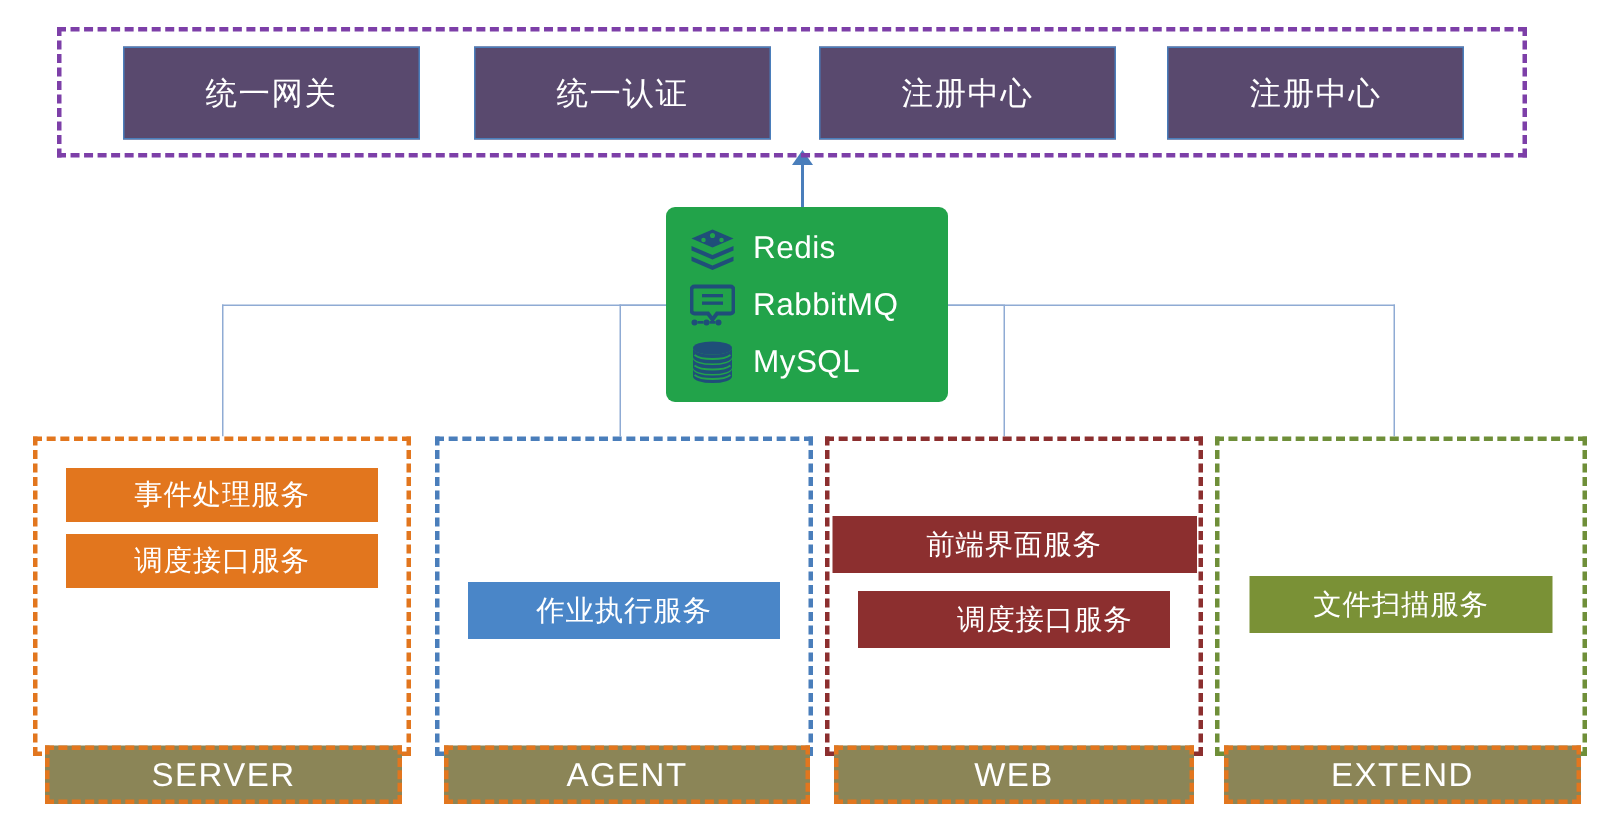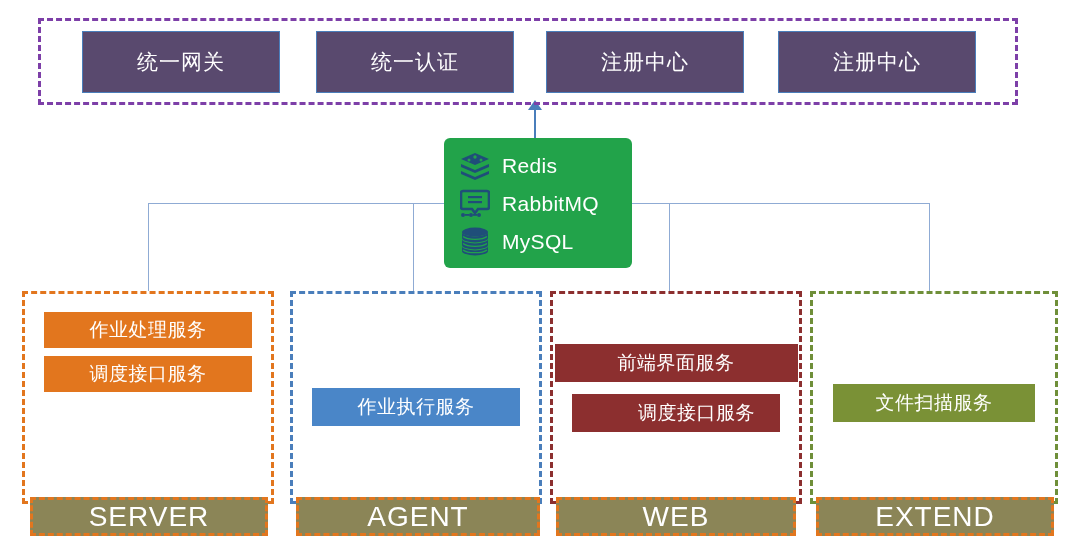--- a/index.html
+++ b/index.html
@@ -118,21 +118,21 @@
 
   
   .footer-bar {
     position: absolute;
     top: 497px;
     height: 39px;
     background: #8b8557;
     border: 3px dashed #e2761e;
     box-sizing: border-box;
     color: #ffffff;
-    font-size: 28px;
+    font-size: 22px;
     display: flex;
     align-items: center;
     justify-content: center;
     letter-spacing: 1px;
   }
 </style>
 </head>
 <body>
 
 <div id="stage">
@@ -216,21 +216,21 @@
         </svg>
       </span>
       <span class="mw-label">MySQL</span>
     </div>
   </div>
 
   <div id="groups">
       <div class="group abs" style="left: 22px; width: 252px; border: 3px dashed rgb(226, 118, 30);">
         <div class="group-inner" style="top: 18px;">
           <div class="svc" style="background: rgb(226, 118, 30); width: 208px; height: 36px; margin-bottom: 8px;">
-            <span>作业处理服务</span>
+            <span>事件处理服务</span>
           </div>
           <div class="svc" style="background: rgb(226, 118, 30); width: 208px; height: 36px; margin-bottom: 0px;">
             <span>调度接口服务</span>
           </div>
         </div>
       </div>
       <div class="footer-bar" style="left: 30px; width: 238px;">
         <span>SERVER</span>
       </div>
       <div class="group abs" style="left: 290px; width: 252px; border: 3px dashed rgb(74, 126, 187);">

